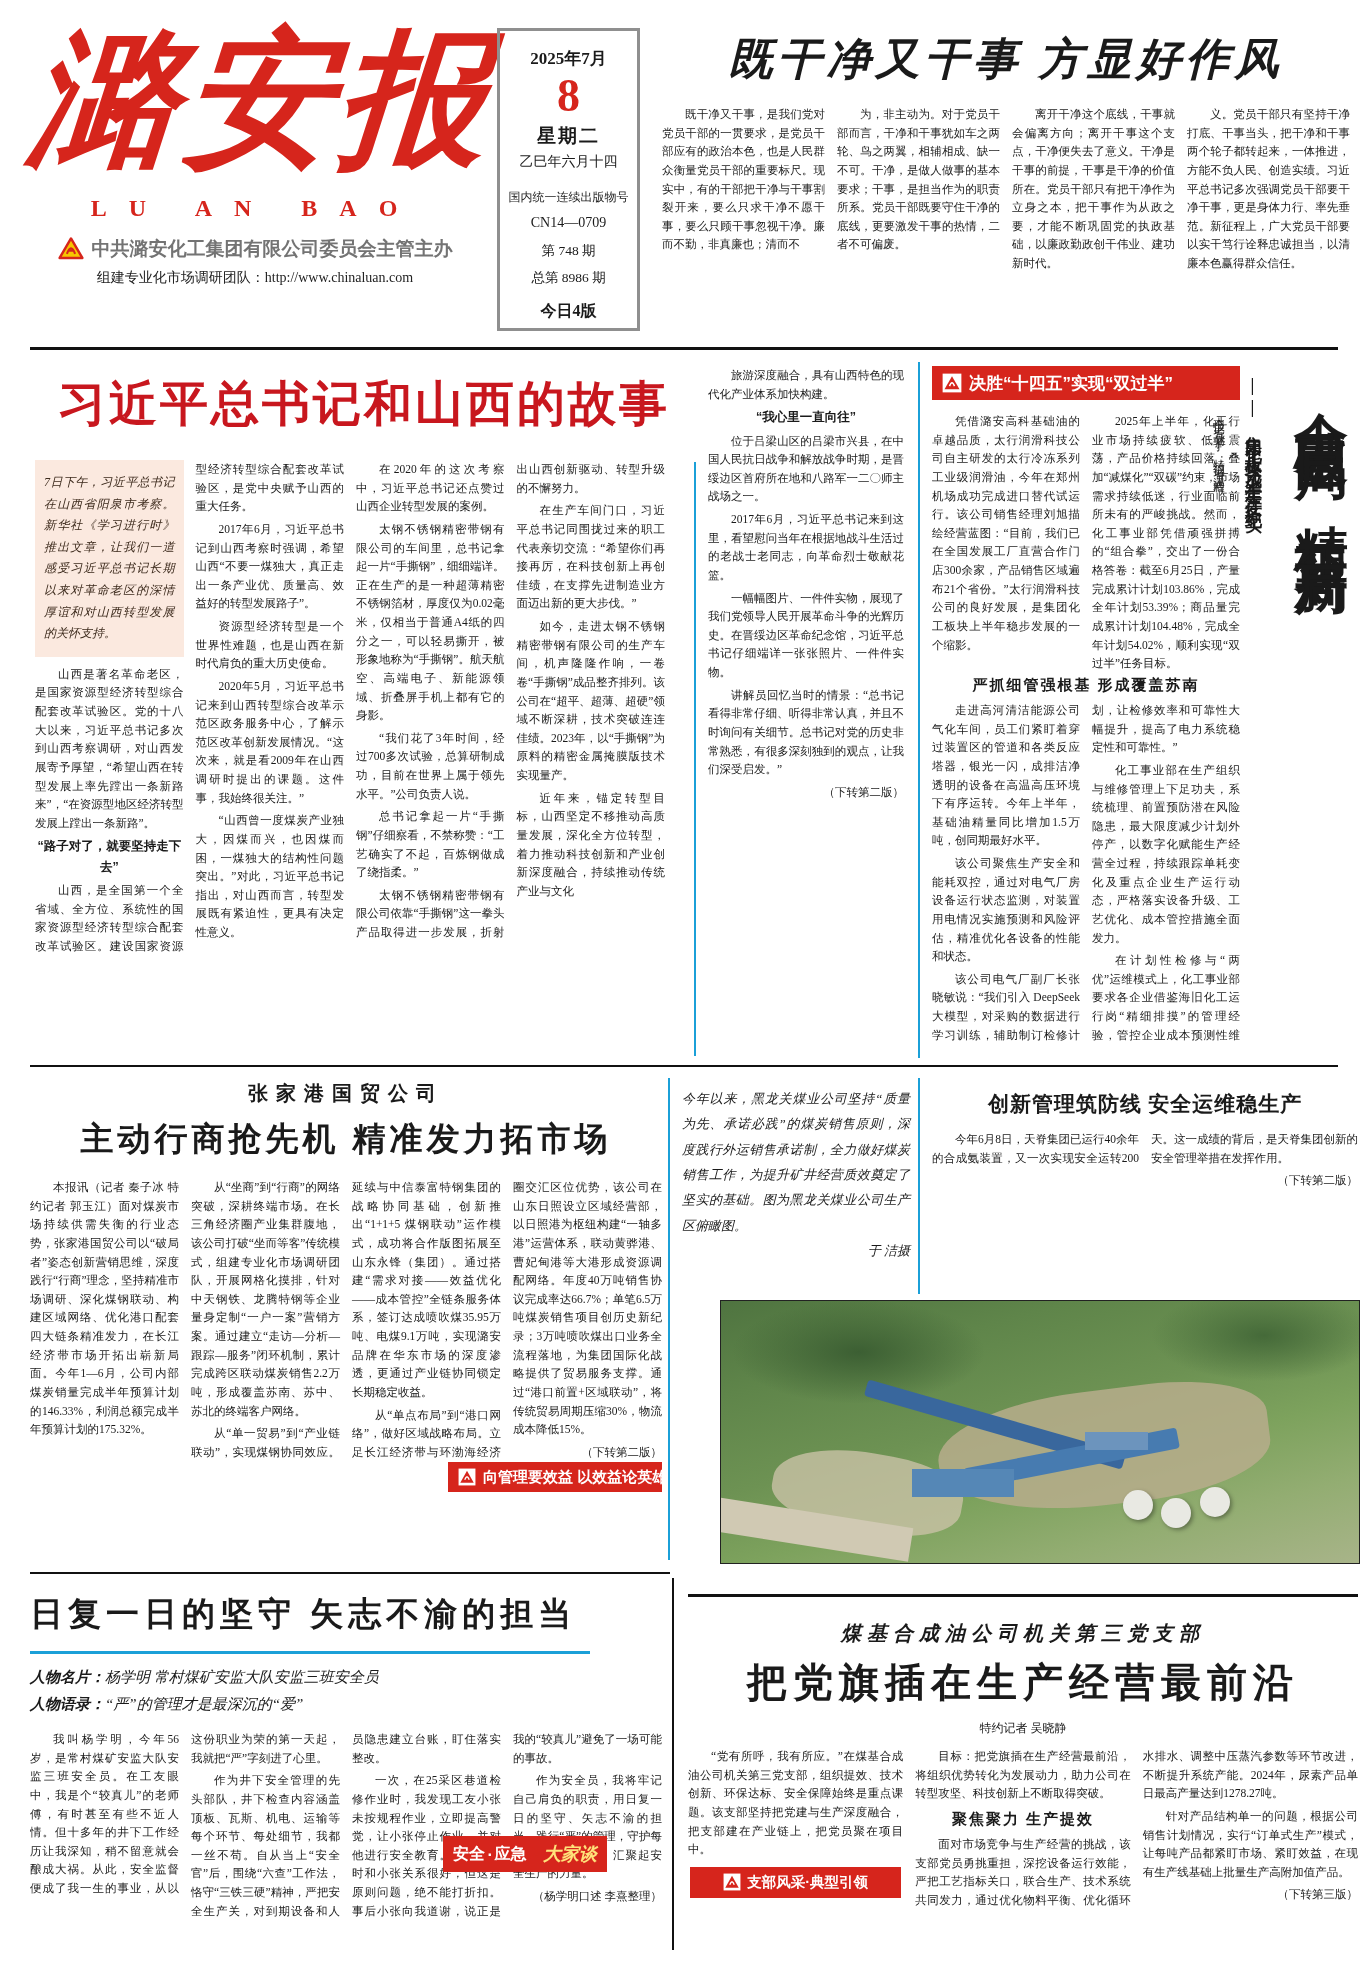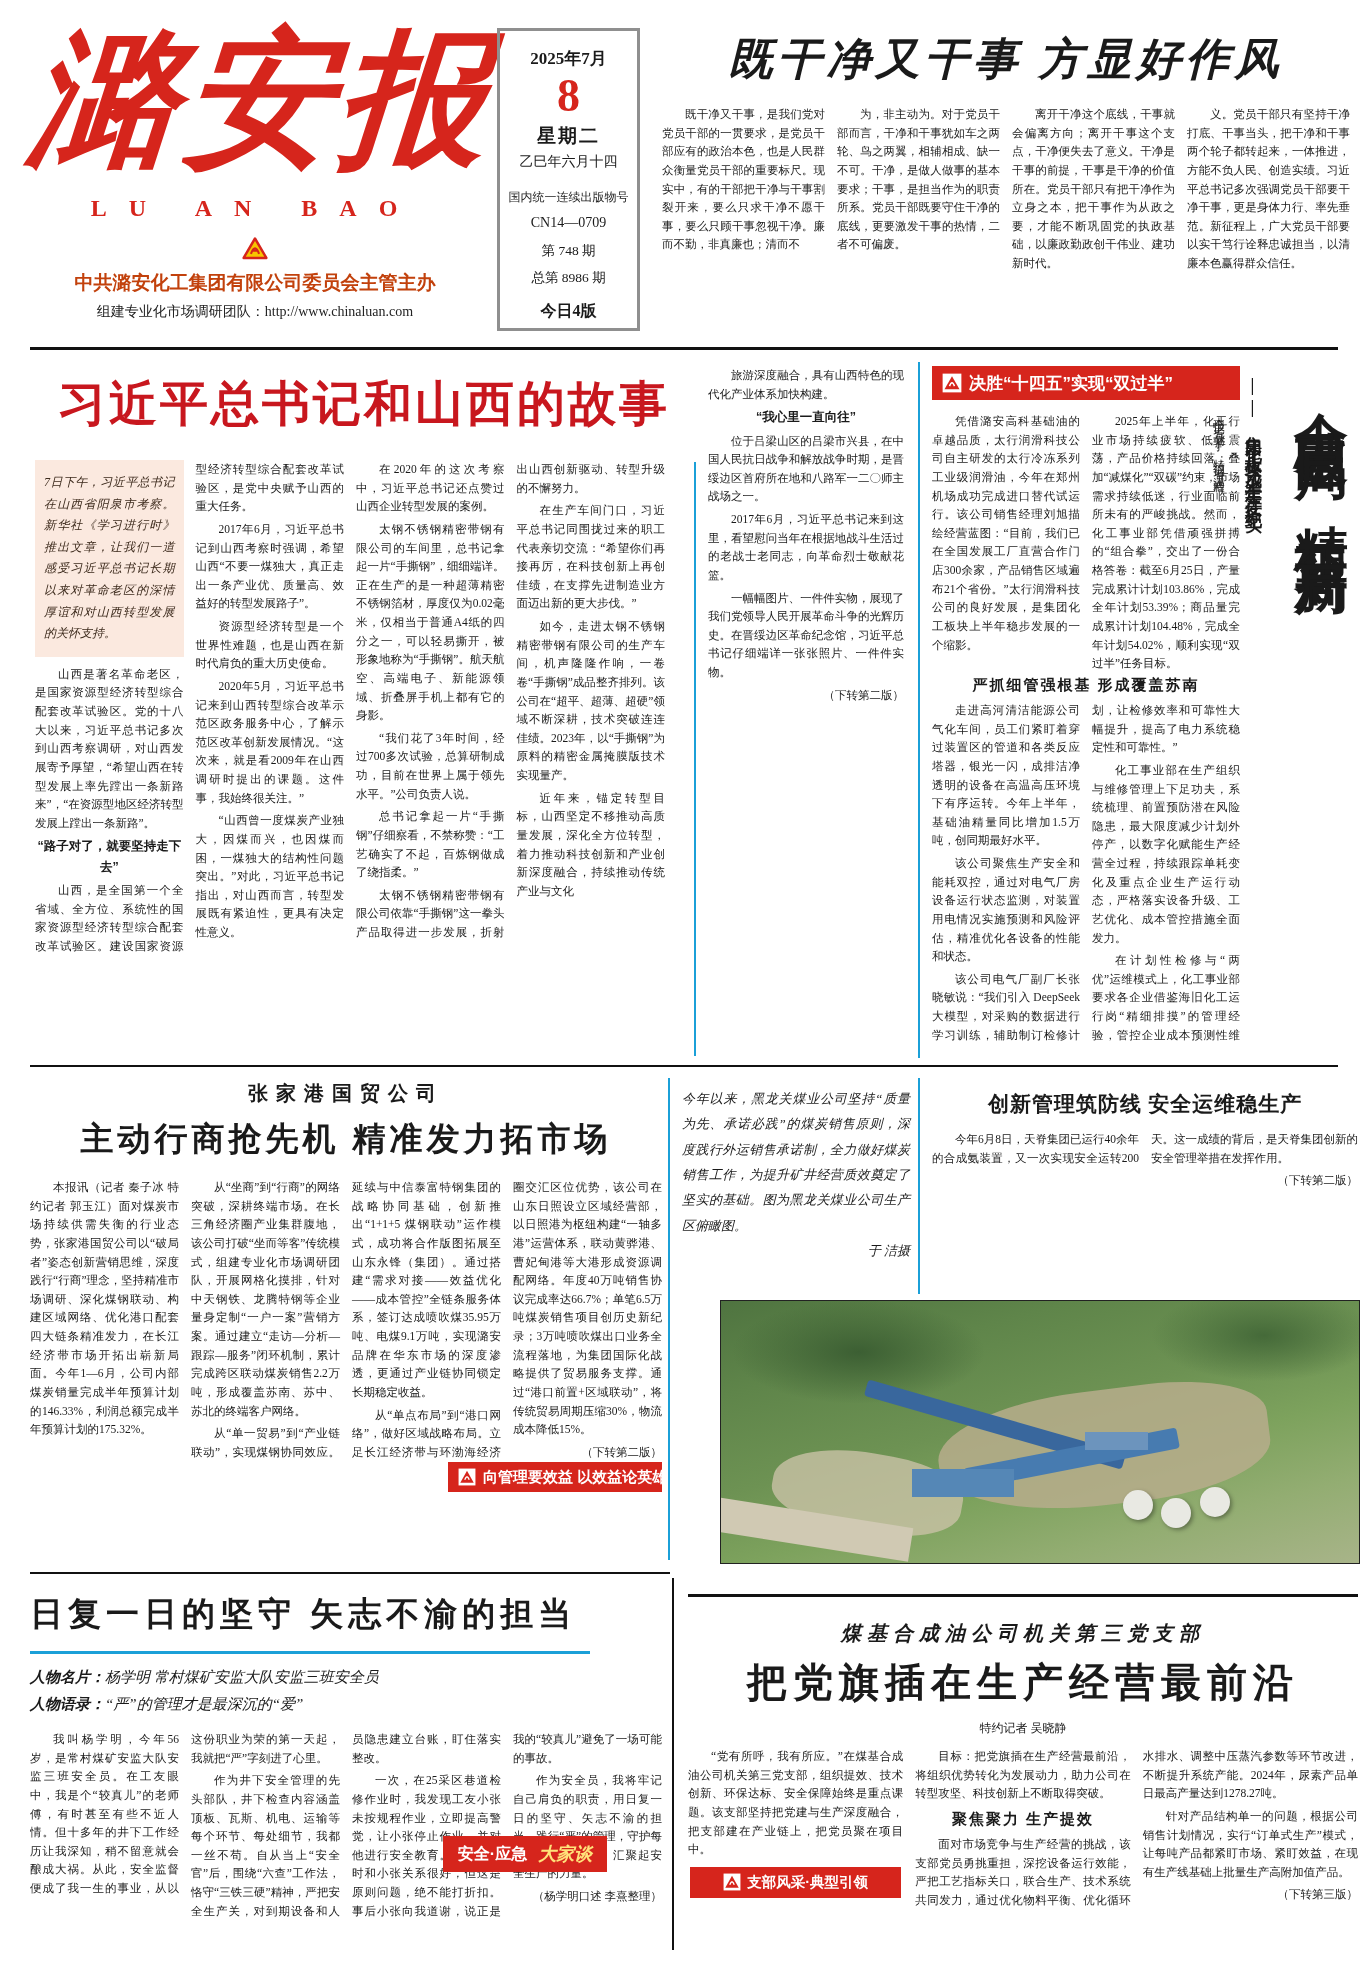--- a/index.html
+++ b/index.html
@@ -7,22 +7,22 @@
         font-family:"Liberation Serif","DejaVu Serif",serif;color:#1a1a1a;overflow:hidden;}
   .abs{position:absolute;}
   .sans{font-family:"Liberation Sans","DejaVu Sans",sans-serif;}
   .rule{background:#111;}
   .bluerule{background:#1ba0d8;}
 
   
   .masthead-title{font-size:148px;line-height:1.25;font-weight:bold;font-style:italic;
       color:#d6251c;letter-spacing:6px;transform:skewX(-4deg);white-space:nowrap;}
   .masthead-pinyin{font-size:24px;color:#d6251c;letter-spacing:22px;font-weight:bold;margin-top:2px;text-align:center;}
-  .publisher-line{display:flex;align-items:center;justify-content:flex-end;gap:8px;
-      font-size:19px;font-weight:bold;color:#c2410c;flex-direction:column;}
+  .publisher-line{display:flex;align-items:center;justify-content:center;gap:8px;
+      font-size:19px;font-weight:bold;color:#737373;}
   .website-line{font-size:14px;color:#222;text-align:center;margin-top:7px;}
   .issue-box{border:3px solid #8f8f8f;text-align:center;padding:16px 6px;box-sizing:border-box;}
   .issue-box .ym{font-size:17px;font-weight:bold;}
   .issue-box .day{font-size:46px;font-weight:bold;color:#d6251c;line-height:1.15;}
   .issue-box .wd{font-size:19px;font-weight:bold;letter-spacing:2px;}
   .issue-box .lunar{font-size:14px;margin-top:4px;}
   .issue-box .meta{font-size:12px;margin-top:14px;line-height:2.0;}
   .issue-box .pages{font-size:16px;font-weight:bold;margin-top:10px;}
   .editorial-headline{font-size:44px;font-weight:bold;font-style:italic;letter-spacing:5px;
       text-align:center;white-space:nowrap;}
@@ -161,20 +161,21 @@
   </div>
 
   <div class="abs bluerule" style="left:694px;top:462px;width:2px;height:594px;"></div>
 
   <div class="abs cols" style="left:708px;top:366px;width:196px;height:692px;">
     <p>旅游深度融合，具有山西特色的现代化产业体系加快构建。</p>
     <p class="sub-inline">“我心里一直向往”</p>
     <p>位于吕梁山区的吕梁市兴县，在中国人民抗日战争和解放战争时期，是晋绥边区首府所在地和八路军一二〇师主战场之一。</p>
     <p>2017年6月，习近平总书记来到这里，看望慰问当年在根据地战斗生活过的老战士老同志，向革命烈士敬献花篮。</p>
     <p>一幅幅图片、一件件实物，展现了我们党领导人民开展革命斗争的光辉历史。在晋绥边区革命纪念馆，习近平总书记仔细端详一张张照片、一件件实物。</p>
+    <p>讲解员回忆当时的情景：“总书记看得非常仔细、听得非常认真，并且不时询问有关细节。总书记对党的历史非常熟悉，有很多深刻独到的观点，让我们深受启发。”</p>
     <p class="turnpage">（下转第二版）</p>
   </div>
 
   <div class="abs bluerule" style="left:918px;top:362px;width:2px;height:696px;"></div>
 
   <div class="abs red-banner" style="left:932px;top:366px;width:308px;height:34px;font-size:17px;">
     <span class="blogo">
       <svg width="20" height="20" viewBox="0 0 32 32">
           <rect x="1" y="1" width="30" height="30" fill="#fff"></rect>
           <path d="M16 5 L28 26 H4 Z" fill="#d6251c"></path>
@@ -274,21 +275,21 @@
     </div>
     <div class="cols" style="column-count:4;height:228px;margin-top:12px;">
       <p>我叫杨学明，今年56岁，是常村煤矿安监大队安监三班安全员。在工友眼中，我是个“较真儿”的老师傅，有时甚至有些不近人情。但十多年的井下工作经历让我深知，稍不留意就会酿成大祸。从此，安全监督便成了我一生的事业，从以这份职业为荣的第一天起，我就把“严”字刻进了心里。</p>
       <p>作为井下安全管理的先头部队，井下检查内容涵盖顶板、瓦斯、机电、运输等每个环节、每处细节，我都一丝不苟。自从当上“安全官”后，围绕“六查”工作法，恪守“三铁三硬”精神，严把安全生产关，对到期设备和人员隐患建立台账，盯住落实整改。</p>
       <p>一次，在25采区巷道检修作业时，我发现工友小张未按规程作业，立即提高警觉，让小张停止作业，并对他进行安全教育。虽然我平时和小张关系很好，但这是原则问题，绝不能打折扣。事后小张向我道谢，说正是我的“较真儿”避免了一场可能的事故。</p>
       <p>作为安全员，我将牢记自己肩负的职责，用日复一日的坚守、矢志不渝的担当，践行“严”的管理，守护每一位工友的平安，汇聚起安全生产的力量。</p>
       <p class="turnpage">（杨学明口述  李熹整理）</p>
     </div>
   </div>
 
-  <div class="abs red-banner safety-banner" style="left:443px;top:1836px;width:164px;height:36px;justify-content:center;">
+  <div class="abs red-banner safety-banner" style="left:443px;top:1836px;width:164px;height:36px;justify-content:space-between;font-family:Liberation Mono, monospace;">
     <span class="big">安全·应急</span>
     <span class="script">大家谈</span>
   </div>
 
   <div class="abs rule" style="left:672px;top:1578px;width:2px;height:372px;"></div>
   <div class="abs rule" style="left:688px;top:1594px;width:670px;height:3px;"></div>
 
   <div class="abs" style="left:688px;top:1620px;width:670px;">
     <div class="party-kicker">煤基合成油公司机关第三党支部</div>
     <div class="party-headline sans" style="margin-top:8px;">把党旗插在生产经营最前沿</div>

